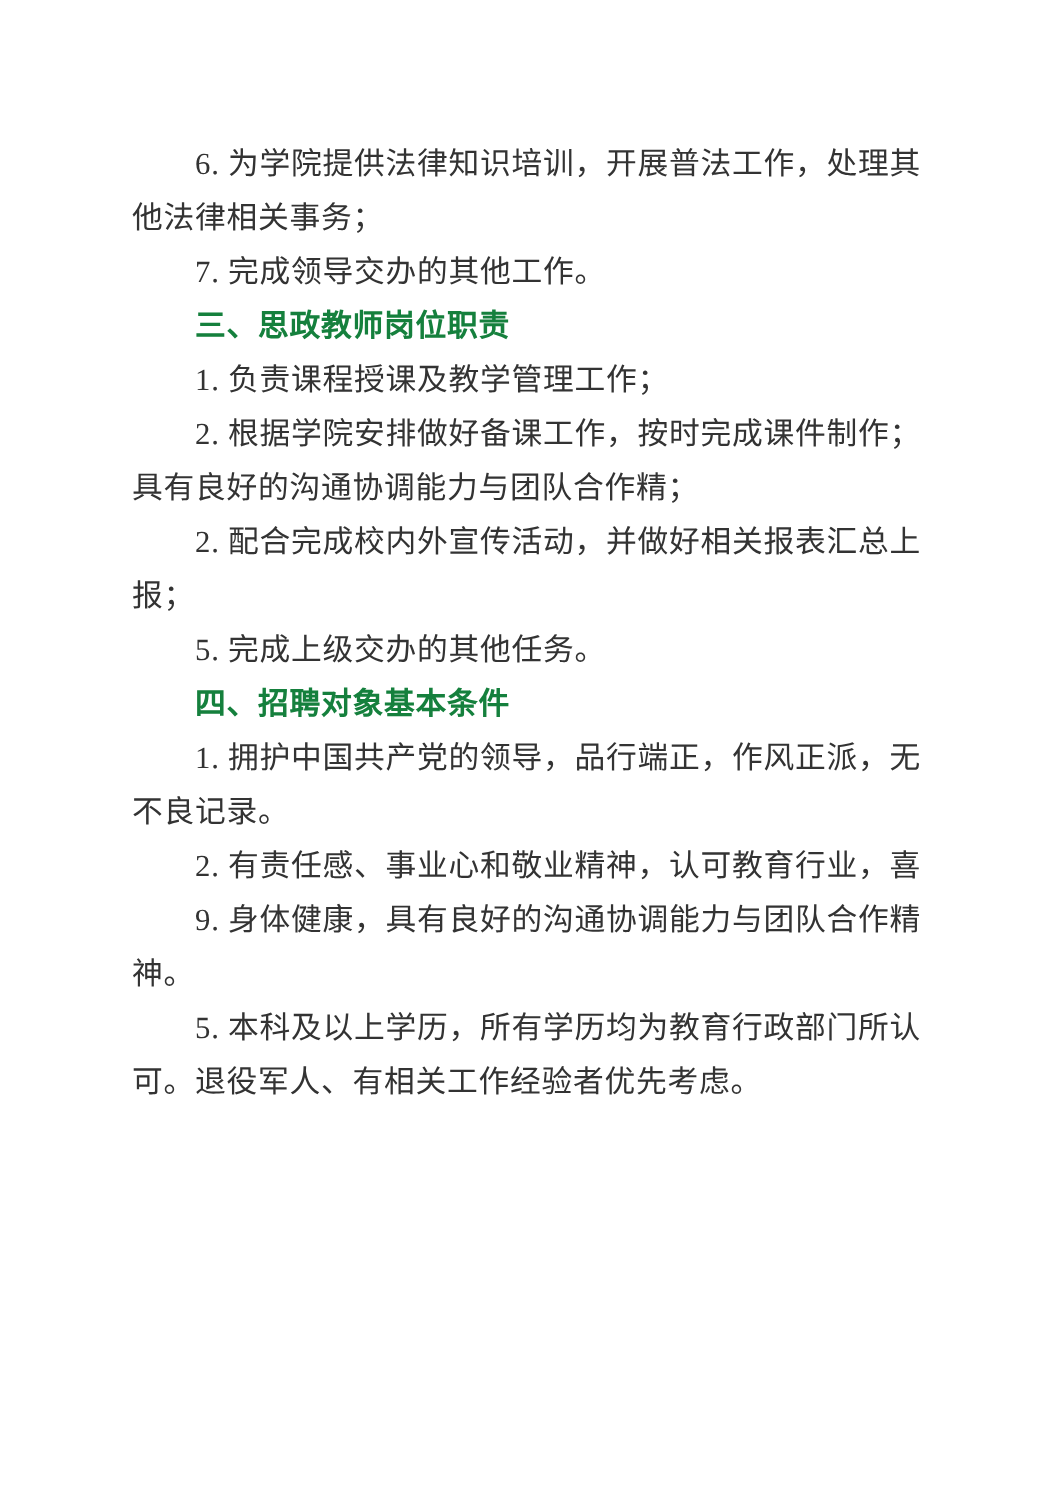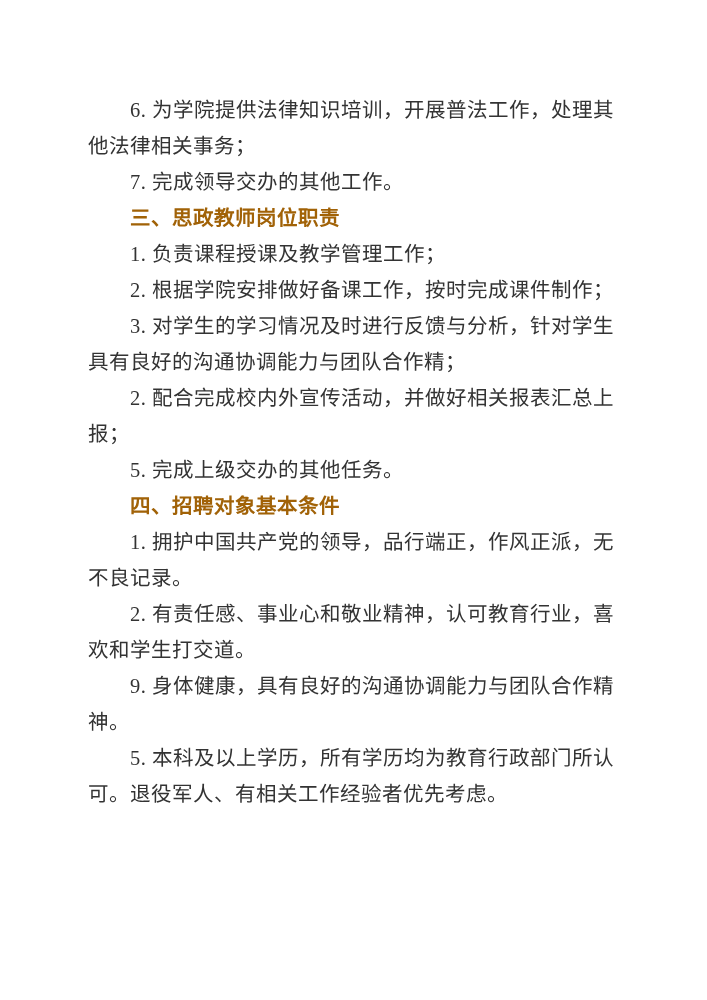--- a/index.html
+++ b/index.html
@@ -22,21 +22,21 @@
     display: block;
     white-space: nowrap;
     font-size: 20.5px;
     line-height: 36px;
     color: #333333;
     letter-spacing: 0.5px;
   }
   .ln.indent { padding-left: 42px; }
   .para.heading .ln {
     font-weight: 700;
-    color: #a16207;
+    color: #15803d;
     font-family: "Liberation Sans", "DejaVu Sans", sans-serif;
     letter-spacing: 0.5px;
   }
 </style>
 </head>
 <body>
 
 <div class="page">
   <div>
 
@@ -55,21 +55,20 @@
 
     <p class="para">
       <span class="ln indent">1. 负责课程授课及教学管理工作；</span>
     </p>
 
     <p class="para">
       <span class="ln indent">2. 根据学院安排做好备课工作，按时完成课件制作；</span>
     </p>
 
     <p class="para">
-      <span class="ln indent">3. 对学生的学习情况及时进行反馈与分析，针对学生</span>
       <span class="ln">具有良好的沟通协调能力与团队合作精；</span>
     </p>
 
     <p class="para">
       <span class="ln indent">2. 配合完成校内外宣传活动，并做好相关报表汇总上</span>
       <span class="ln">报；</span>
     </p>
 
     <p class="para">
       <span class="ln indent">5. 完成上级交办的其他任务。</span>
@@ -79,21 +78,20 @@
       <span class="ln indent">四、招聘对象基本条件</span>
     </p>
 
     <p class="para">
       <span class="ln indent">1. 拥护中国共产党的领导，品行端正，作风正派，无</span>
       <span class="ln">不良记录。</span>
     </p>
 
     <p class="para">
       <span class="ln indent">2. 有责任感、事业心和敬业精神，认可教育行业，喜</span>
-      <span class="ln">欢和学生打交道。</span>
     </p>
 
     <p class="para">
       <span class="ln indent">9. 身体健康，具有良好的沟通协调能力与团队合作精</span>
       <span class="ln">神。</span>
     </p>
 
 
     <p class="para">
       <span class="ln indent">5. 本科及以上学历，所有学历均为教育行政部门所认</span>

